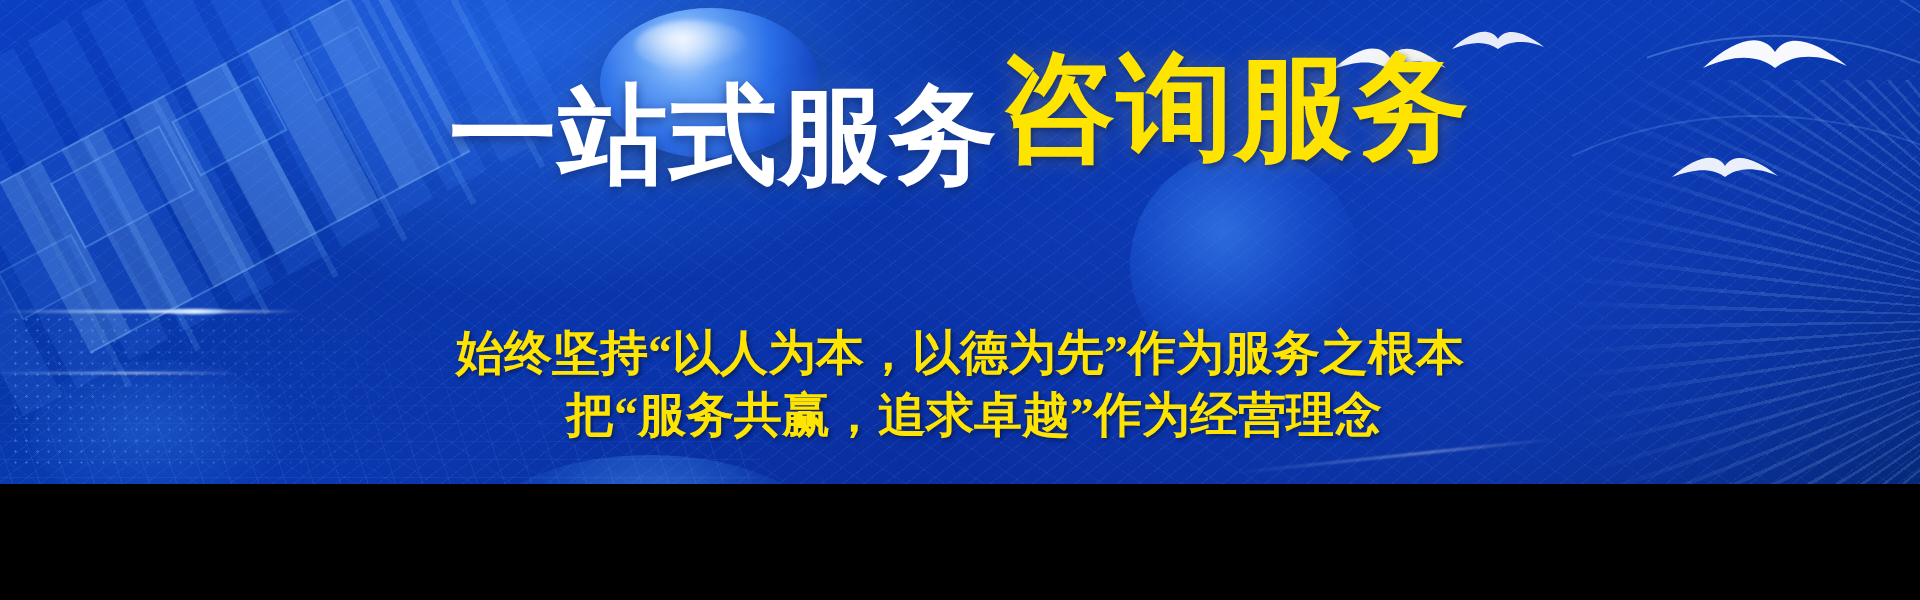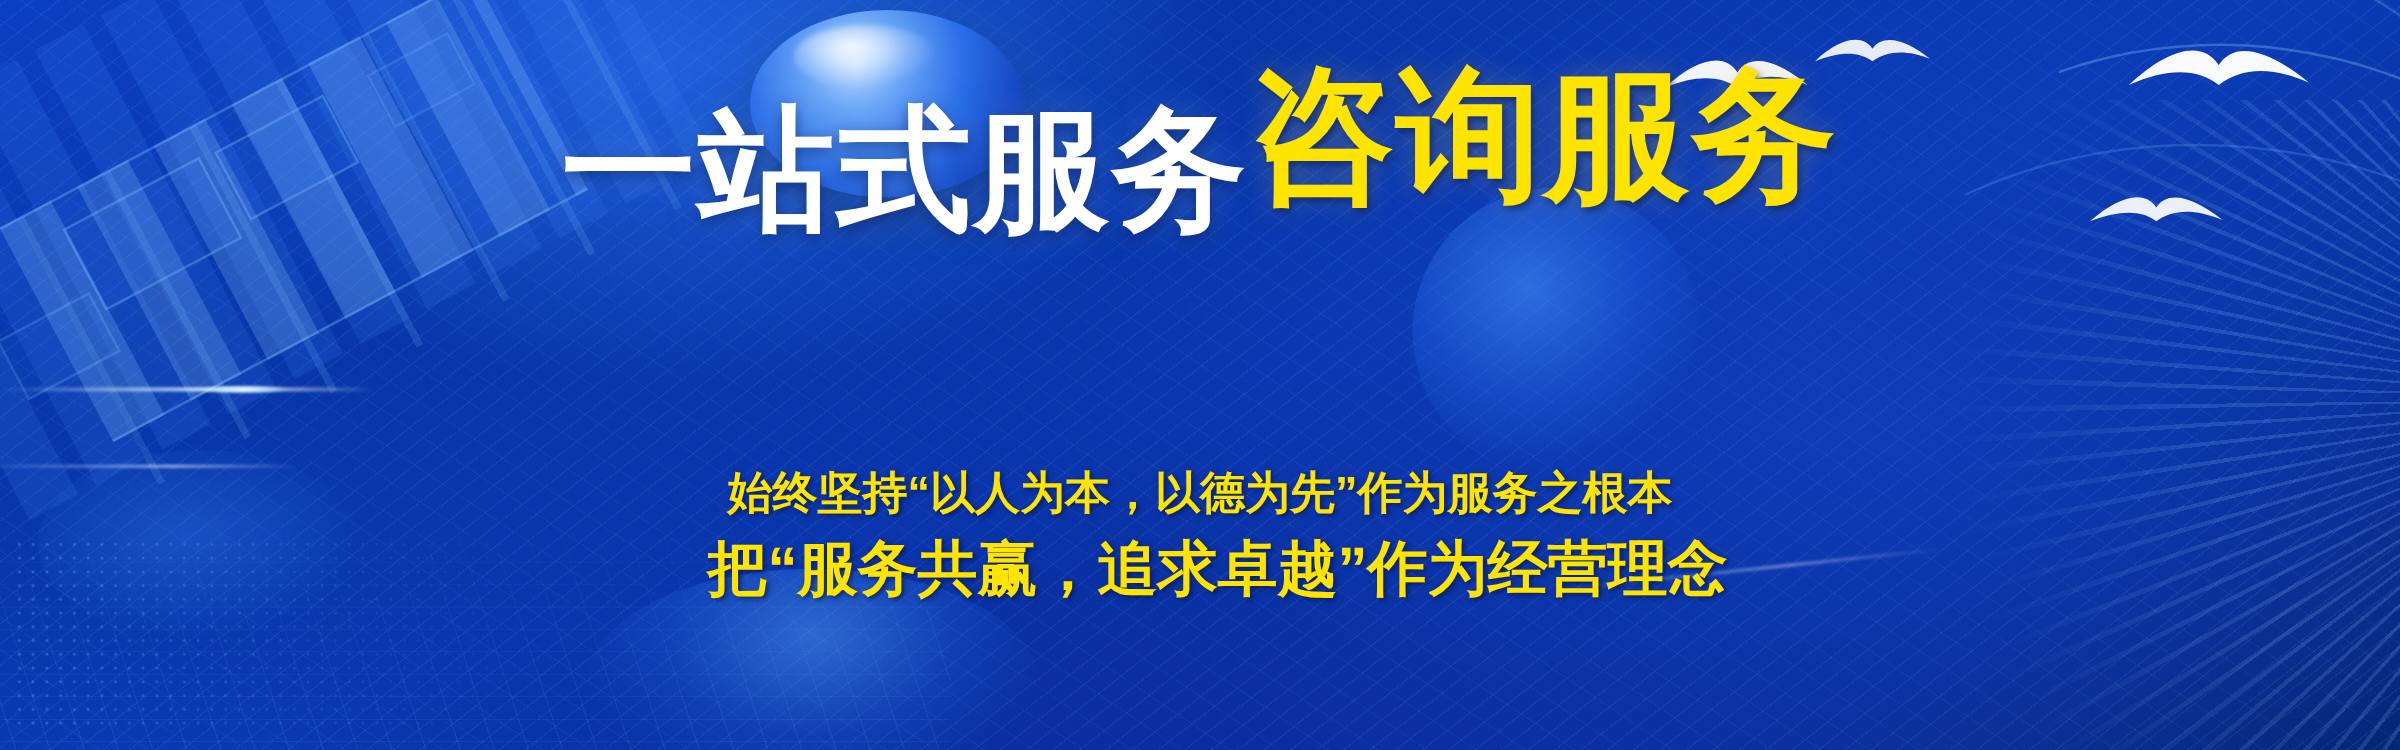--- a/index.html
+++ b/index.html
@@ -1,25 +1,25 @@
 <!DOCTYPE html>
 <html><head>
 <meta charset="utf-8">
 <style>
   html,body{margin:0;padding:0;background:#000;}
   #banner{
     position:relative;
-    width:1920px;height:600px;
+    width:1920px;height:484px;
     overflow:hidden;
     background:
       radial-gradient(ellipse 700px 420px at 28% 8%, rgba(40,110,235,.75) 0%, rgba(20,70,200,0) 62%),
       radial-gradient(ellipse 900px 600px at 78% 55%, rgba(16,62,190,.85) 0%, rgba(8,40,150,0) 70%),
       radial-gradient(ellipse 1200px 700px at 50% 110%, rgba(10,45,160,.9) 0%, rgba(6,30,120,0) 75%),
       linear-gradient(160deg,#0b3fc4 0%,#0836a8 28%,#0a3bb5 52%,#072e92 78%,#05246f 100%);
-    font-family:Liberation Sans, sans-serif;
+    font-family:Liberation Serif, serif;
   }
 
   
   .layer{position:absolute;inset:0;pointer-events:none;}
 
   
   .hatch{
     background-image:repeating-linear-gradient(-38deg,rgba(120,180,255,.10) 0px,rgba(120,180,255,.10) 1px,rgba(0,0,0,0) 1px,rgba(0,0,0,0) 13px);
     opacity:.9;
   }
@@ -149,21 +149,21 @@
   .subtext{
     position:absolute;left:0;right:0;top:322px;
     text-align:center;
   }
   .sub-line{
     color:#ffe400;font-weight:700;
     text-shadow:2px 2px 4px rgba(0,18,70,.7);
     white-space:nowrap;
   }
   .sub-line.l1{font-size:42px;line-height:56px;}
-  .sub-line.l2{font-size:36px;line-height:62px;margin-top:41px;}
+  .sub-line.l2{font-size:48px;line-height:62px;}
   .sub-line.l3{font-size:48px;line-height:62px;padding-left:28px;}
 </style>
 </head>
 <body>
 
 <div id="banner">
 
   <div class="layer hatch"></div>
   <div class="layer hatch2"></div>
 

